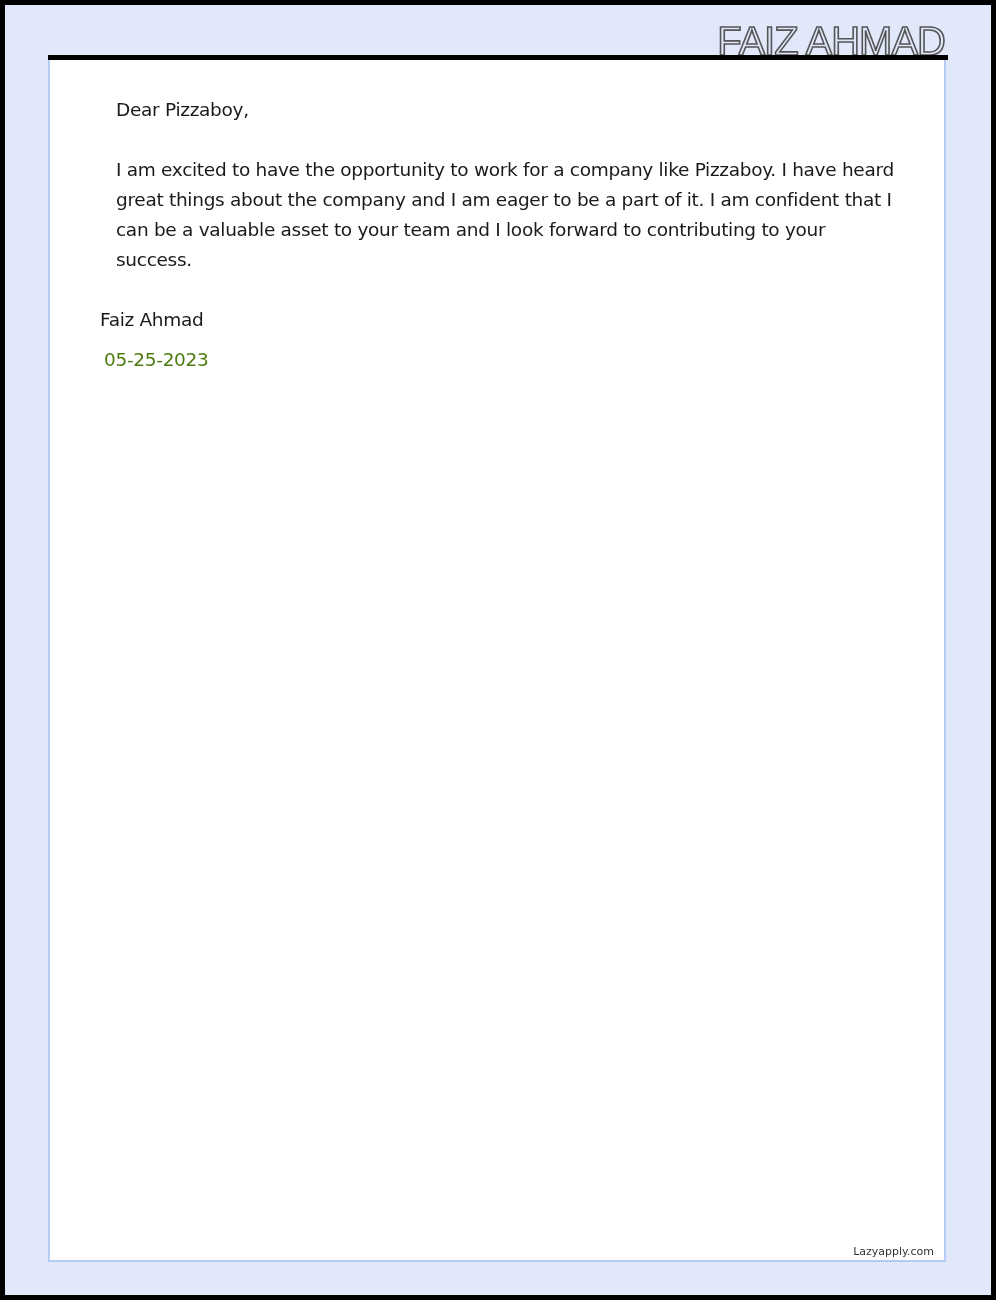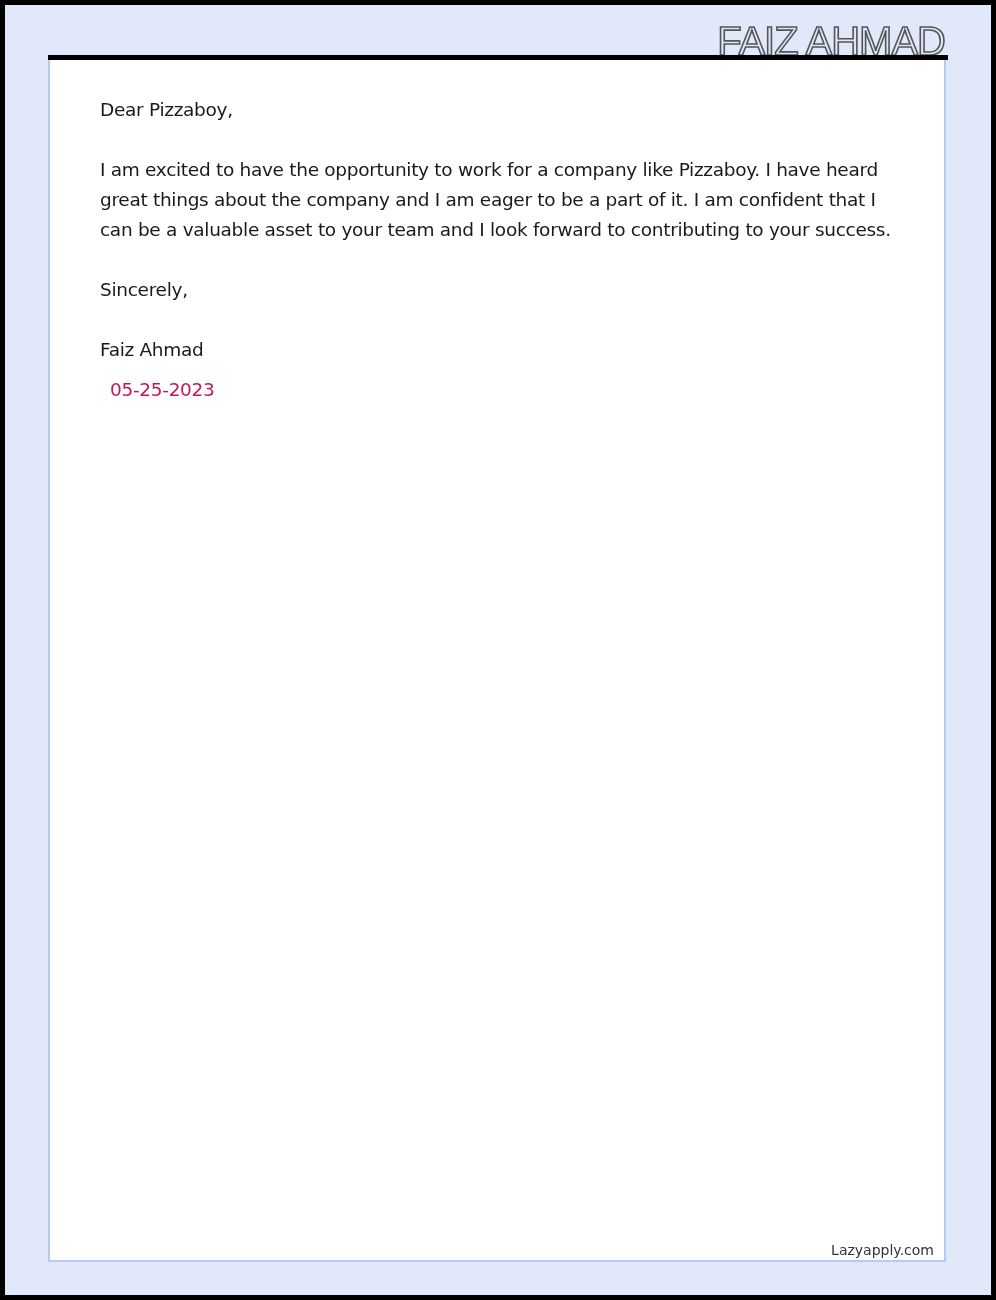--- a/index.html
+++ b/index.html
@@ -52,47 +52,46 @@
       position: absolute;
       left: 50px;
       top: 40px;
       width: 800px;
       font-size: 18.5px;
       line-height: 30px;
       color: #1a1a1a;
       letter-spacing: -0.3px;
     }
     .letter p {
-      margin: 0 0 30px 0;
+      margin: 0 0 30px 16px;
     }
     .letter .name-line {
       margin: 0 0 10px 0;
     }
     .letter .date-line {
-      color: #be185d;
-      margin: 10px;
+      color: #4d7c0f;
+      margin: 4px;
     }
     .footer-brand {
       position: absolute;
       right: 10px;
       bottom: 2px;
-      font-size: 14px;
+      font-size: 11px;
       color: #333;
     }
   </style>
 </head>
 <body>
 
 <div class="name-header">FAIZ AHMAD</div>
 
 <div class="card">
   <div class="top-bar"></div>
 
   <div class="letter">
     <p>Dear Pizzaboy,</p>
     <p>I am excited to have the opportunity to work for a company like Pizzaboy. I have heard great things about the company and I am eager to be a part of it. I am confident that I can be a valuable asset to your team and I look forward to contributing to your success.</p>
-    <p>Sincerely,</p>
     <p class="name-line">Faiz Ahmad</p>
     <p class="date-line">05-25-2023</p>
   </div>
 
   <div class="footer-brand">Lazyapply.com</div>
 </div>
 
 </body></html>

